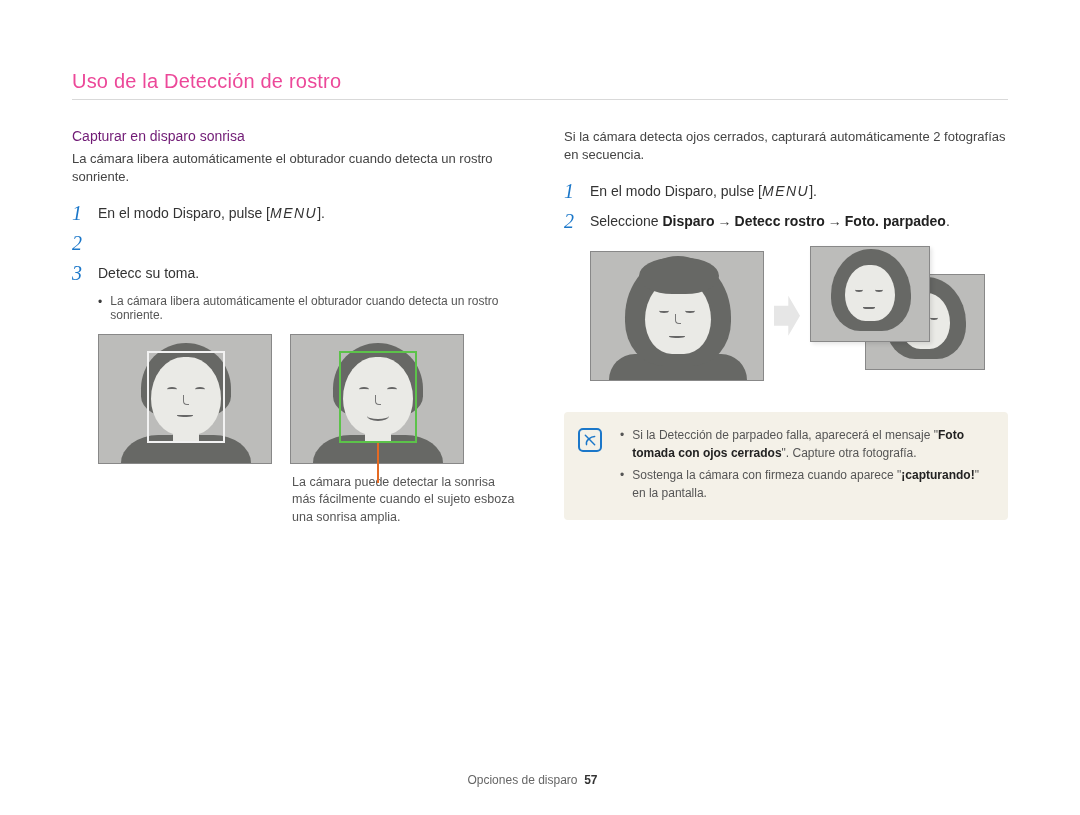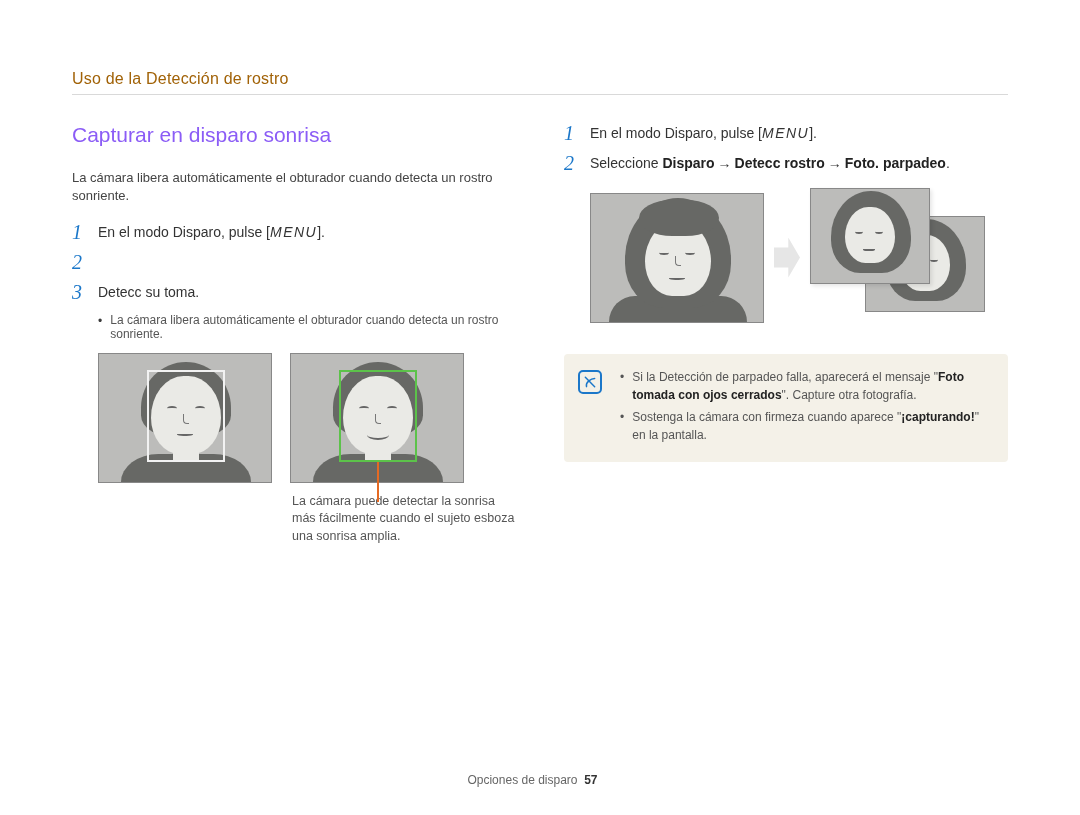--- a/index.html
+++ b/index.html
@@ -1,21 +1,21 @@
 <!DOCTYPE html>
 <html><head>
 <meta charset="utf-8">
 <style>
   * { box-sizing: border-box; margin: 0; padding: 0; }
   html, body { width: 1080px; height: 815px; background: #fff; font-family: Arial, Helvetica, sans-serif; color: #3a3a3a; }
   .page { padding: 70px 72px 30px 72px; position: relative; height: 100%; }
-  .breadcrumb { color: #a16207; font-size: 16px; font-weight: 300; letter-spacing: 0.2px; border-bottom: 1px solid #d9d9d9; padding-bottom: 6px; margin-bottom: 28px; }
+  .breadcrumb { color: #ec4899; font-size: 20px; font-weight: 300; letter-spacing: 0.2px; border-bottom: 1px solid #d9d9d9; padding-bottom: 6px; margin-bottom: 28px; }
   .cols { display: flex; gap: 48px; }
   .col { flex: 1; }
-  h2.section { color: #8b5cf6; font-size: 21px; font-weight: 400; margin-bottom: 22px; }
+  h2.section { color: #701a75; font-size: 14px; font-weight: 400; margin-bottom: 6px; }
   .intro { font-size: 13px; color: #444; line-height: 1.35; margin-bottom: 18px; }
   .step { display: flex; align-items: flex-start; gap: 10px; margin-bottom: 10px; }
   .step-num { color: #1b77c9; font-size: 20px; font-style: italic; font-weight: 400; font-family: Georgia, 'Times New Roman', serif; width: 16px; line-height: 1; }
   .step-body { font-size: 14px; color: #333; line-height: 1.45; }
   .menu-label { font-family: 'Arial Narrow', Arial, sans-serif; letter-spacing: 1.5px; font-weight: 500; font-style: italic; }
   .arrow { padding: 0 3px; }
   strong { font-weight: 700; color: #222; }
   .bullet { display: flex; gap: 8px; margin-left: 26px; margin-top: 4px; }
   .bul { font-size: 12px; color: #555; }
   .bul-dot { font-size: 12px; line-height: 1.4; }
@@ -114,20 +114,21 @@
           <div class="mouth" style="left:76px; top:76px;"></div>
           <div class="face-focus-green" style="left:48px; top:16px; width:78px; height:92px;"></div>
           <div class="indicator-line" style="left:86px; top:108px; height:40px;"></div>
         </div>
       </div>
 
       <p class="caption">La cámara puede detectar la sonrisa más fácilmente cuando el sujeto esboza una sonrisa amplia.</p>
     </div>
 
     <div class="col">
+      <p class="intro">Si la cámara detecta ojos cerrados, capturará automáticamente 2 fotografías en secuencia.</p>
 
       <div class="step">
         <div class="step-num">1</div>
         <div class="step-body">
           <span>En el modo Disparo, pulse [</span><span class="menu-label">MENU</span><span>].</span>
         </div>
       </div>
 
       <div class="step">
         <div class="step-num">2</div>

